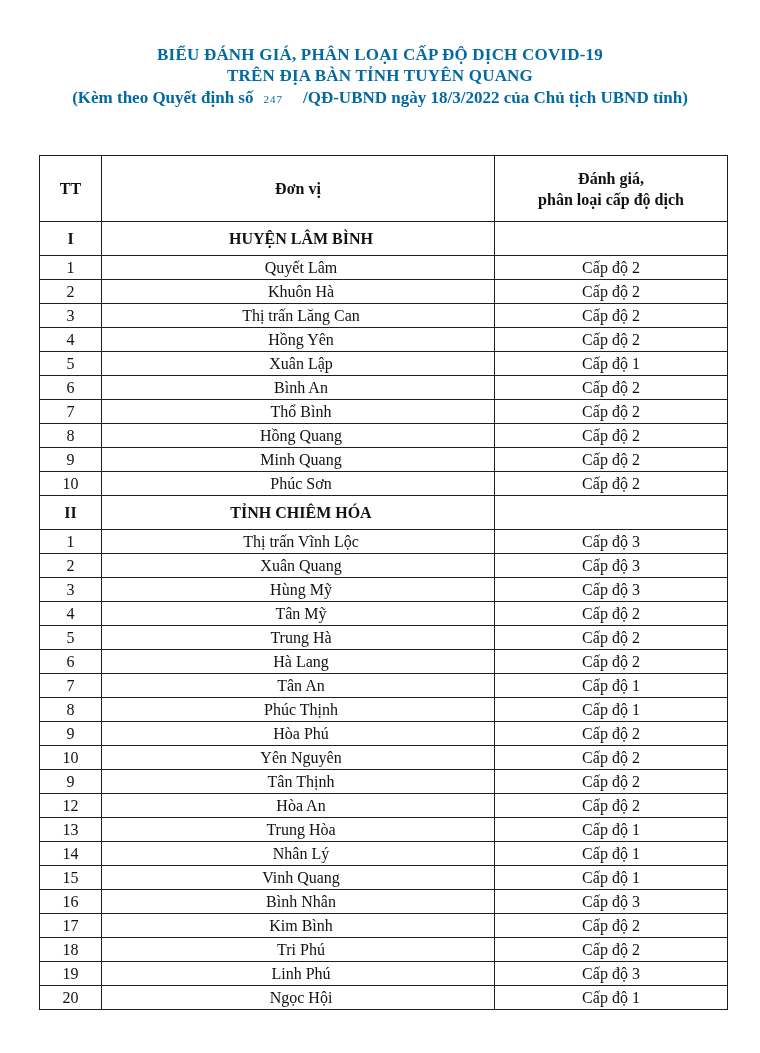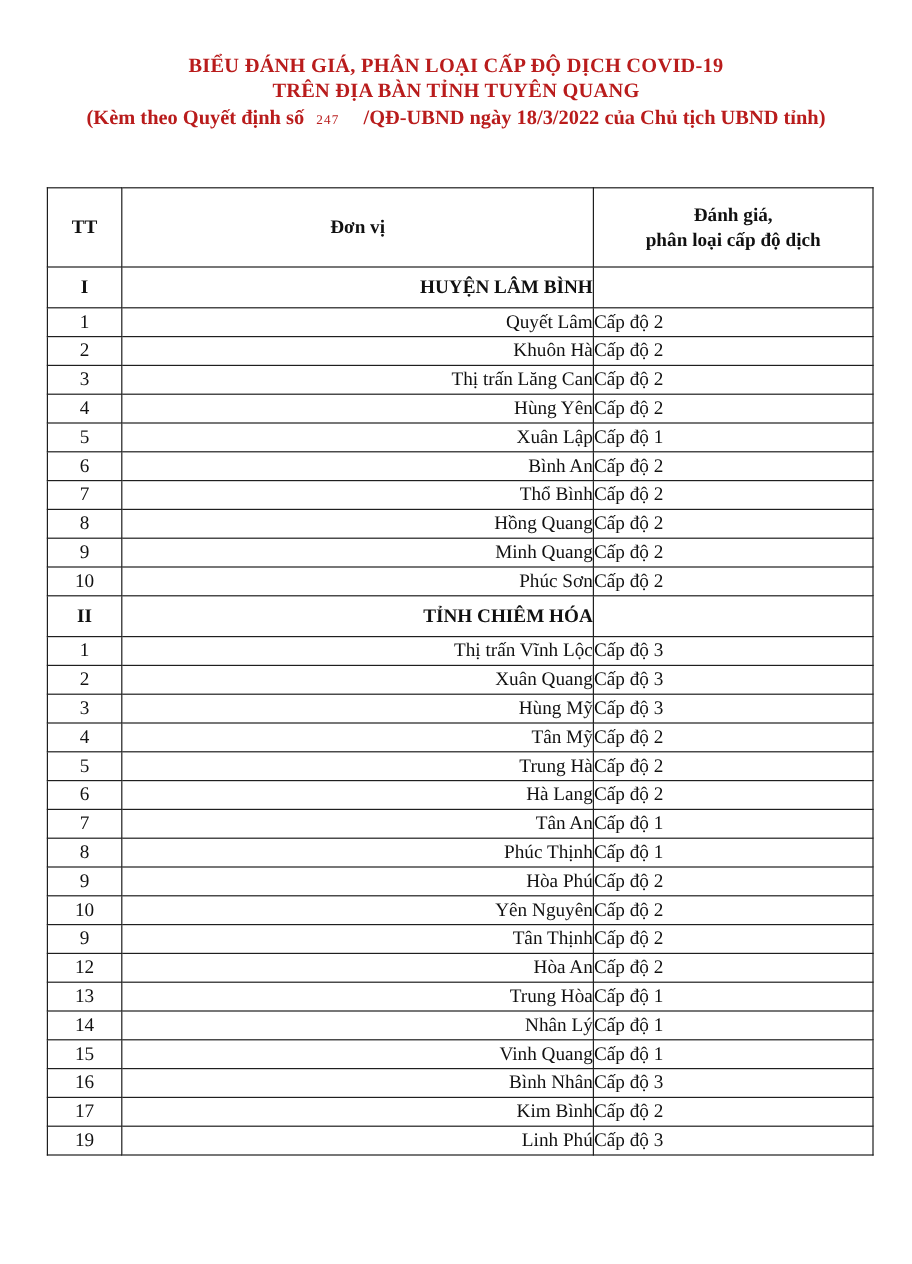--- a/index.html
+++ b/index.html
@@ -15,21 +15,21 @@
     height: 1053px;
     background: #ffffff;
     overflow: hidden;
   }
   .title-block {
     padding-top: 44px;
     text-align: center;
     line-height: 21px;
     font-weight: bold;
     font-size: 17px;
-    color: #b91c1c;
+    color: #0369a1;
   }
   .title-line { letter-spacing: 0.2px; }
   .subtitle { margin-top: 1px; white-space: nowrap; }
   .decision-no {
     font-weight: normal;
     font-size: 11px;
     margin: 0 20px 0 10px;
     letter-spacing: 1px;
   }
   table.doc-table {
@@ -51,22 +51,22 @@
     height: 66px;
     font-weight: bold;
     text-align: center;
     font-size: 16px;
     line-height: 21px;
   }
   th.h-assessment { white-space: pre-line; }
   tr.section-row td { height: 34px; font-weight: bold; }
   tr.data-row td { height: 24px; font-weight: normal; }
   td.c-tt { text-align: center; }
-  td.c-unit { text-align: right; padding-left: 6px; font-family: Liberation Serif, serif; }
-  td.c-level { }
+  td.c-unit { text-align: center; padding-left: 6px; font-family: Liberation Serif, serif; }
+  td.c-level { text-align: center; }
 </style>
 </head>
 <body>
 
 <div class="page">
 
   <div class="title-block">
     <div class="title-line">BIỂU ĐÁNH GIÁ, PHÂN LOẠI CẤP ĐỘ DỊCH COVID-19</div>
     <div class="title-line">TRÊN ĐỊA BÀN TỈNH TUYÊN QUANG</div>
     <div class="subtitle"><span>(Kèm theo Quyết định số</span><span class="decision-no">247</span><span>/QĐ-UBND ngày 18/3/2022 của Chủ tịch UBND tỉnh)</span></div>
@@ -102,21 +102,21 @@
           <td class="c-unit">Khuôn Hà</td>
           <td class="c-level">Cấp độ 2</td>
         </tr>
         <tr class="data-row">
           <td class="c-tt">3</td>
           <td class="c-unit">Thị trấn Lăng Can</td>
           <td class="c-level">Cấp độ 2</td>
         </tr>
         <tr class="data-row">
           <td class="c-tt">4</td>
-          <td class="c-unit">Hùng Yên</td>
+          <td class="c-unit">Hồng Yên</td>
           <td class="c-level">Cấp độ 2</td>
         </tr>
         <tr class="data-row">
           <td class="c-tt">5</td>
           <td class="c-unit">Xuân Lập</td>
           <td class="c-level">Cấp độ 1</td>
         </tr>
         <tr class="data-row">
           <td class="c-tt">6</td>
           <td class="c-unit">Bình An</td>
@@ -226,20 +226,30 @@
           <td class="c-tt">16</td>
           <td class="c-unit">Bình Nhân</td>
           <td class="c-level">Cấp độ 3</td>
         </tr>
         <tr class="data-row">
           <td class="c-tt">17</td>
           <td class="c-unit">Kim Bình</td>
           <td class="c-level">Cấp độ 2</td>
         </tr>
         <tr class="data-row">
+          <td class="c-tt">18</td>
+          <td class="c-unit">Tri Phú</td>
+          <td class="c-level">Cấp độ 2</td>
+        </tr>
+        <tr class="data-row">
           <td class="c-tt">19</td>
           <td class="c-unit">Linh Phú</td>
           <td class="c-level">Cấp độ 3</td>
         </tr>
+        <tr class="data-row">
+          <td class="c-tt">20</td>
+          <td class="c-unit">Ngọc Hội</td>
+          <td class="c-level">Cấp độ 1</td>
+        </tr>
       </tbody>
   </table>
 
 </div>
 
 </body></html>

